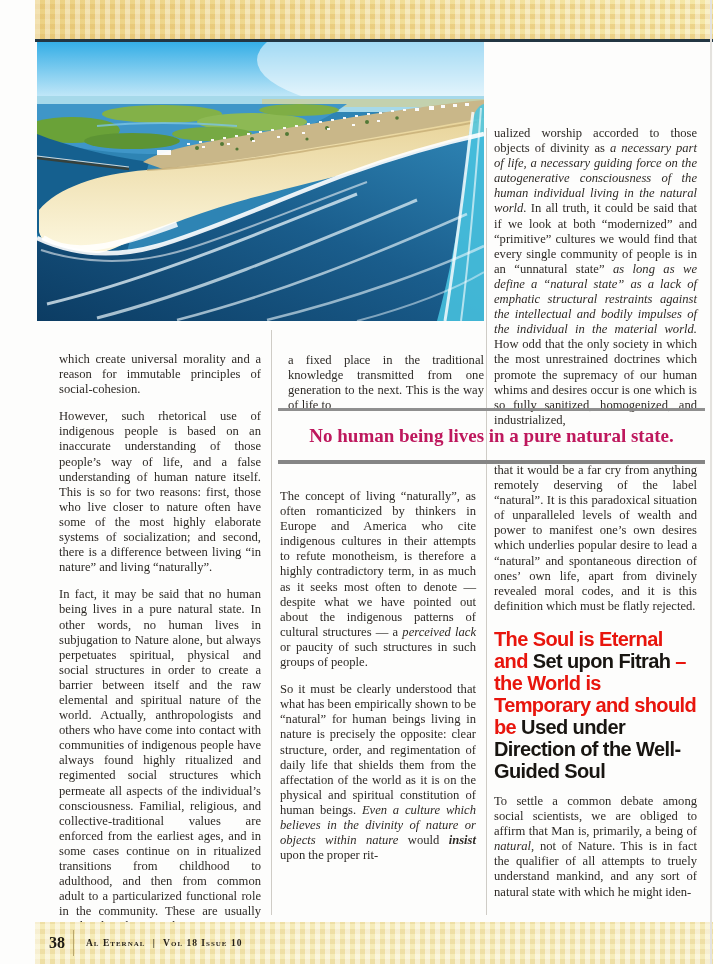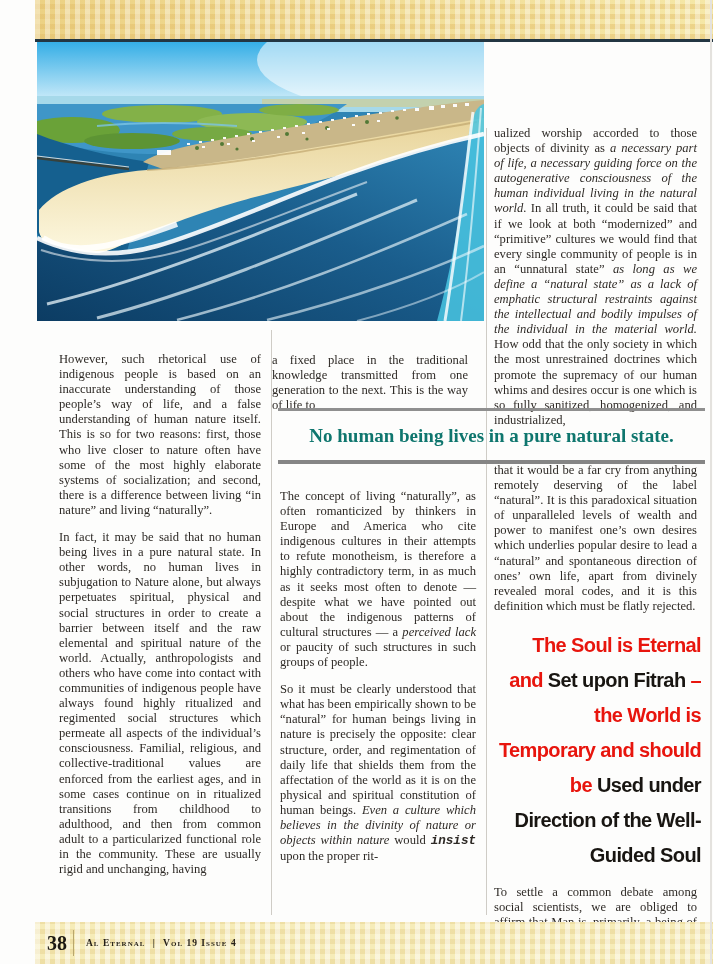--- a/index.html
+++ b/index.html
@@ -18,59 +18,59 @@
     border-bottom:3px solid #233642;
   }
   .footer-band{
     position:absolute; left:35px; top:922px; width:678px; height:42px;
     background-color:#f6ecb8;
     background-image:
       repeating-linear-gradient(90deg, rgba(255,255,255,.5) 0 5px, rgba(255,255,255,0) 5px 10px),
       repeating-linear-gradient(0deg, rgba(224,198,128,.35) 0 5px, rgba(224,198,128,0) 5px 10px);
     display:flex; align-items:center;
   }
-  .page-num{font-weight:bold; font-size:20px; color:#1c1914; margin-left:8px; width:28px; text-align:center;}
+  .page-num{font-weight:bold; font-size:16px; color:#1c1914; margin-left:8px; width:28px; text-align:center;}
   .footer-rule{width:1px; height:26px; background:#b9a76d; margin:0 12px 0 2px;}
   .footer-title{font-weight:bold; font-size:9.5px; letter-spacing:1px; color:#241f17; font-variant:small-caps;}
   .footer-title span{margin-right:4px;}
   .edge-shadow{position:absolute; right:1px; top:0; width:2px; height:964px; background:#e4e2de;}
 
   
   .photo{position:absolute; left:37px; top:42px; width:447px; height:279px; overflow:hidden; background:#2e84b4;}
   .photo svg{display:block;}
 
   
   .col{position:absolute; font-size:12.6px; line-height:15.1px; text-align:justify;}
   .para{margin:0 4px 12px 0;}
   .it{font-style:italic;}
-  .bd{font-weight:bold;font-family:Liberation Mono, monospace;}
+  .bd{font-weight:bold;}
   .col1{left:59px;  top:352px; width:206px;}
-  .col2a{left:272px; top:353px; width:200px;}
+  .col2a{left:288px; top:353px; width:200px;}
   .col2b{left:280px; top:489px; width:200px;}
   .col3a{left:494px; top:126px; width:207px;}
   .col3b{left:494px; top:463px; width:207px;}
 
   .vdiv{position:absolute; width:1px; background:#cfccc6;}
   .vdiv1{left:271px; top:330px; height:585px;}
   .vdiv2{left:486px; top:128px; height:787px;}
 
   
   .pull{position:absolute; left:278px; top:408px; width:427px;}
   .pull .rule-top{height:3px; background:#8f8f8f;}
   .pull .quote{
     font-weight:bold; font-size:19px; line-height:24px; text-align:center;
-    color:#0f766e; padding:13px 0 12px 0; font-family:"Liberation Serif",serif;
+    color:#be185d; padding:13px 0 12px 0; font-family:"Liberation Serif",serif;
   }
   .pull .rule-bottom{height:4px; background:#858585;}
 
   
   .heading{
     font-family:"Liberation Sans", sans-serif; font-weight:bold;
-    font-size:20px; line-height:35px; letter-spacing:-0.6px;
-    margin:14px 0 12px 0; text-align:right;
+    font-size:20px; line-height:22px; letter-spacing:-0.6px;
+    margin:14px 0 12px 0; text-align:left;
   }
 </style>
 </head>
 <body>
 
 <div class="page">
 
   <div class="top-band"></div>
 
   <div class="photo" title="Aerial photograph of a coastal barrier-island beach town: green marsh islands and blue channels behind a sandy spit covered with houses, wide white beach, dark ocean with lines of surf in the foreground">
@@ -176,20 +176,21 @@
 
       <path d="M0 116 L92 127" stroke="#37413c" stroke-width="2.5" fill="none"></path>
       <path d="M0 114 L92 125" stroke="#cfd8da" stroke-width="1" fill="none"></path>
     </svg>
   </div>
 
   <div class="vdiv vdiv1"></div>
   <div class="vdiv vdiv2"></div>
 
   <div class="col col1">
+      <p class="para"><span>which create universal morality and a reason for immutable principles of social-cohesion.</span></p>
       <p class="para"><span>However, such rhetorical use of indigenous people is based on an inaccurate understanding of those people’s way of life, and a false understanding of human nature itself. This is so for two reasons: first, those who live closer to nature often have some of the most highly elaborate systems of socialization; and second, there is a difference between living “in nature” and living “naturally”.</span></p>
       <p class="para"><span>In fact, it may be said that no human being lives in a pure natural state. In other words, no human lives in subjugation to Nature alone, but always perpetuates spiritual, physical and social structures in order to create a barrier between itself and the raw elemental and spiritual nature of the world. Actually, anthropologists and others who have come into contact with communities of indigenous people have always found highly ritualized and regimented social structures which permeate all aspects of the individual’s consciousness. Familial, religious, and collective-traditional values are enforced from the earliest ages, and in some cases continue on in ritualized transitions from childhood to adulthood, and then from common adult to a particularized functional role in the community. These are usually rigid and unchanging, having</span></p>
     </div>
   <div class="col col2a">
       <p class="para"><span>a fixed place in the traditional knowledge transmitted from one generation to the next. This is the way of life to</span></p>
     </div>
   <div class="col col2b">
       <p class="para"><span>The concept of living “naturally”, as often romanticized by thinkers in Europe and America who cite indigenous cultures in their attempts to refute monotheism, is therefore a highly contradictory term, in as much as it seeks most often to denote — despite what we have pointed out about the indigenous patterns of cultural structures — a </span><span class="it">perceived lack</span><span> or paucity of such structures in such groups of people.</span></p>
       <p class="para"><span>So it must be clearly understood that what has been empirically shown to be “natural” for human beings living in nature is precisely the opposite: clear structure, order, and regimentation of daily life that shields them from the affectation of the world as it is on the physical and spiritual constitution of human beings. </span><span class="it">Even a culture which believes in the divinity of nature or objects within nature</span><span> would </span><span class="it bd">insist</span><span> upon the proper rit-</span></p>
     </div>
@@ -208,18 +209,18 @@
     <div class="quote">No human being lives in a pure natural state.</div>
     <div class="rule-bottom"></div>
   </div>
 
   <div class="footer-band">
     <div class="page-num">38</div>
     <div class="footer-rule"></div>
     <div class="footer-title">
       <span>Al Eternal</span>
       <span>|</span>
-      <span>Vol 19 Issue 4</span>
+      <span>Vol 18 Issue 10</span>
     </div>
   </div>
 
   <div class="edge-shadow"></div>
 </div>
 
 </body></html>

